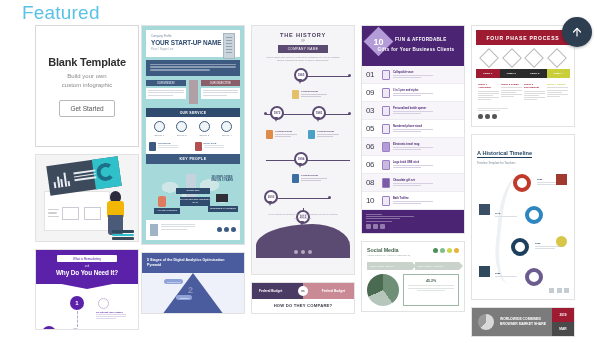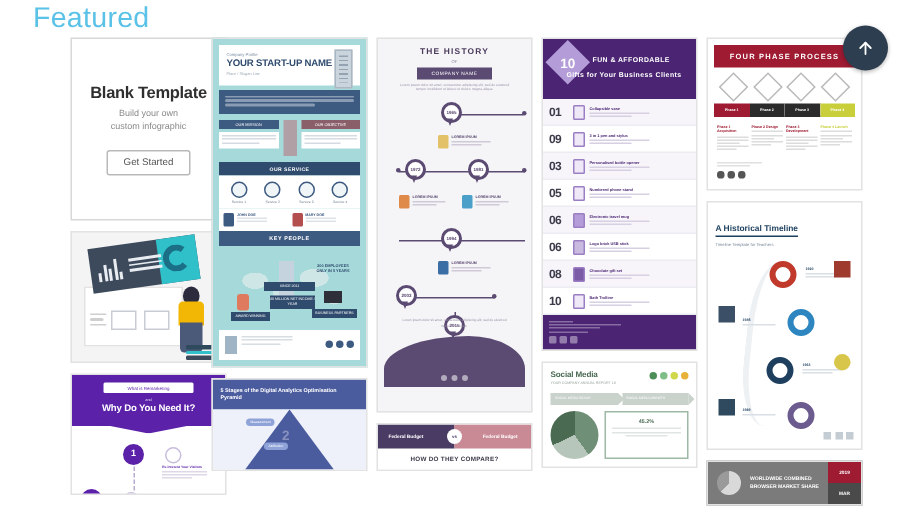--- a/index.html
+++ b/index.html
@@ -15,21 +15,21 @@
     position: absolute; left: 22px; top: 2px;
     font-size: 19px; color: #5bc2e7; font-weight: 400;
     letter-spacing: .2px;
   }
 
   .grid {
     position: absolute; left: 31px; top: 25px;
     width: 545px; height: 320px;
   }
   .col { position: absolute; top: 0; width: 104px; }
-  .col0 { left: 16px; }
+  .col0 { left: 4px; }
   .col1 { left: 110px; }
   .col2 { left: 220px; }
   .col3 { left: 330px; }
   .col4 { left: 440px; }
 
   .card {
     background: #fff; border: 1px solid #e2e2e2;
     margin-bottom: 7px; overflow: hidden; position: relative;
   }
 
@@ -143,21 +143,21 @@
   
   .gift { background:#fff; }
   .gift .gh { background:#4b2573; padding:6px 5px 7px; position:relative; height:40px;}
   .gift .dia { position:absolute; left:6px; top:5px; width:21px;height:21px; background:#b49cd8; transform:rotate(45deg);}
   .gift .dia span{ position:absolute; inset:0; transform:rotate(-45deg); display:flex;align-items:center;justify-content:center;
      color:#fff; font-size:9px; font-weight:bold;}
   .gift .gt1 { position:absolute; left:33px; top:11px; color:#fff; font-size:4.6px; font-weight:bold; letter-spacing:.3px;}
   .gift .gt2 { position:absolute; left:10px; top:21px; right:4px; color:#fff; font-size:4.6px; font-weight:bold; letter-spacing:.3px; text-align:center;}
   .gift .row { display:flex; align-items:center; gap:3px; padding:3.5px 4px; border-bottom:1px solid #ececf2;}
   .gift .row:nth-child(even){ background:#f7f5fa; }
-  .gift .num { font-size:8px; color:#3b3b4a; font-weight:700; width:13px; flex:none; letter-spacing:-.5px;}
+  .gift .num { font-size:8px; color:#3b3b4a; font-weight:400; width:13px; flex:none; letter-spacing:-.5px;}
   .gift .gi { width:8px;height:10px;flex:none;border:1px solid #9b7fc4; border-radius:1px; background:#efe9f7;}
   .gift .gtx b { font-size:2.6px; color:#4b2573; display:block; font-weight:bold;}
   .gift .gtx i { display:block;height:.9px;background:#d7d0e2;margin-top:1.2px;width:40px;}
   .gift .gtx i.s { width:28px; }
   .gift .gf { background:#4b2573; padding:4px; }
   .gift .gf i { display:block;height:.9px;background:#ffffff55;margin-bottom:1.3px;width:48px;}
   .gift .gf .soc { display:flex; gap:2.5px; margin-top:3px;}
   .gift .gf .soc b { width:4.5px;height:4.5px;background:#ffffff66;display:block;border-radius:1px;}
 
   

